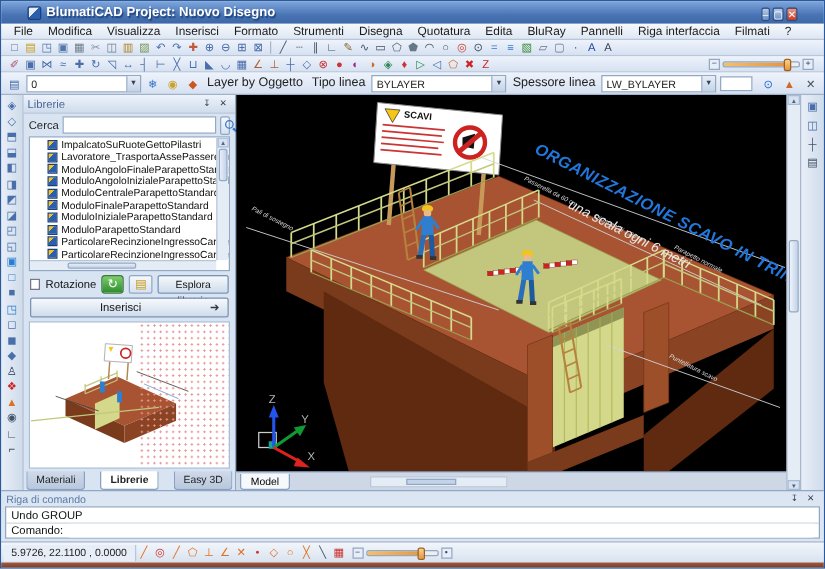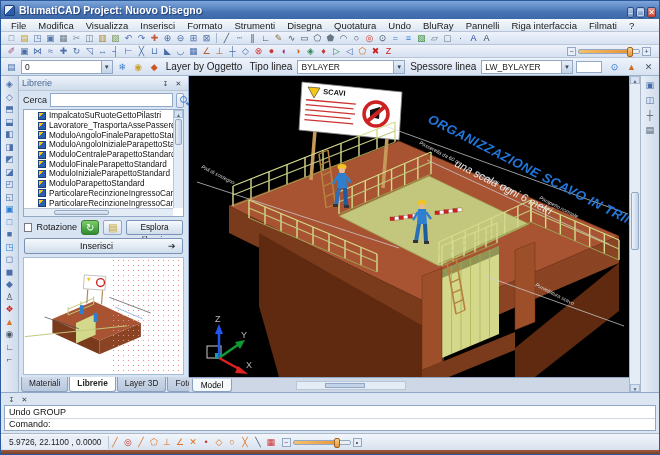--- a/index.html
+++ b/index.html
@@ -1,20 +1,20 @@
 <!DOCTYPE html>
 <html><head>
 <meta charset="utf-8">
 <style>
   * { margin:0; padding:0; box-sizing:border-box; font-family:"Liberation Sans", sans-serif; }
   html,body { width:660px; height:455px; overflow:hidden; background:#c7d3e2; }
   #window { width:660px; height:455px; border:1px solid #2a5a9c; display:flex; flex-direction:column; background:#dfe8f4; }
 
   
-  #titlebar { height:18px; background:linear-gradient(#7ea6dc,#4a75b5 60%,#3c67a8); display:flex; align-items:center; padding:0 3px; flex:0 0 auto; }
+  #titlebar { height:18px; background:linear-gradient(#7ea6dc,#4a75b5 60%,#3c67a8); display:flex; align-items:center; padding:0 21px; flex:0 0 auto; }
   #titleicon { width:11px; height:11px; margin-right:4px; background:linear-gradient(135deg,#e8eef7 45%,#2a5fb0 46%); border:1px solid #1d3f77; border-radius:2px; }
   #titletext { color:#fff; font-size:10.5px; font-weight:bold; text-shadow:1px 1px 1px #1d3f77; flex:1; }
   .wbtn { width:17px; height:13px; margin-left:2px; border:1px solid #2a4d85; border-radius:2px; color:#fff; font-size:8px; line-height:11px; text-align:center; background:linear-gradient(#b9cbe6,#6b8fc4); }
   .wbtn.close { background:linear-gradient(#e89a8a,#c43d2a); }
 
   
   #menubar { height:13px; background:linear-gradient(#f6f9fc,#dde7f3); border-bottom:1px solid #b9c6d8; display:flex; align-items:center; padding-left:4px; flex:0 0 auto; }
   .menu-item { font-size:9.5px; color:#1a1a1a; padding:0 6px; }
 
   
@@ -64,21 +64,21 @@
   #rot-check { width:9px; height:9px; background:#fff; border:1px solid #778; }
   #rot-label { font-size:9px; color:#111; flex:1; }
   #refresh-btn { width:20px; height:15px; border:1px solid #3a7a3a; border-radius:3px; background:linear-gradient(#7ccf6a,#2e8b2e); color:#fff; font-size:10px; line-height:13px; text-align:center; }
   #folder-btn { width:20px; height:15px; border:1px solid #93a8c5; border-radius:2px; background:linear-gradient(#f6f9fc,#d6e1f1); color:#c9a227; font-size:10px; line-height:13px; text-align:center; }
   #esplora-btn { width:62px; height:15px; border:1px solid #7a92b5; border-radius:2px; background:linear-gradient(#f6f9fc,#cfdceb); font-size:8.3px; text-align:center; line-height:13px; color:#111; }
   #inserisci-btn { margin:1px 5px; height:16px; border:1px solid #7a92b5; border-radius:2px; background:linear-gradient(#f6f9fc,#cfdceb); display:flex; align-items:center; }
   #inserisci-btn .lbl { flex:1; text-align:center; font-size:9px; color:#111; }
   #inserisci-btn .ico { width:14px; font-size:9px; color:#334; }
   #preview { flex:1; margin:2px 4px; background:#fff; border:1px solid #a8bcd6; position:relative; overflow:hidden; }
   #preview .dots { position:absolute; right:0; top:0; width:45%; height:100%; background-image:radial-gradient(#e89090 0.7px, transparent 0.9px); background-size:5px 5px; }
-  #lib-tabs { height:15px; display:flex; padding-left:2px; gap:1px;text-align:center; }
+  #lib-tabs { height:15px; display:flex; padding-left:2px; gap:12px;text-align:center; }
   .tab { padding:0 7px; font-size:8.3px; line-height:13px; color:#222; background:linear-gradient(#cfdaea,#b9c8dd); border:1px solid #8aa0bf; border-top:none; border-radius:0 0 3px 3px; white-space:nowrap; }
   .tab.active { background:#fff; font-weight:bold; }
 
   
   #center { flex:1; display:flex; flex-direction:column; min-width:0; }
   #viewport { flex:1; background:#000; position:relative; overflow:hidden; }
   #viewport svg { display:block; }
   #model-tabrow { height:15px; background:#cdd7e5; border-top:1px solid #8fa8c8; display:flex; align-items:center; padding-left:3px; gap:4px; }
   #model-tab { width:40px; height:13px; background:#f6f9fc; border:1px solid #8aa0bf; border-top:none; font-size:8.3px; text-align:center; line-height:12px; border-radius:0 0 3px 3px; }
   .mini-hscroll { width:110px; height:9px; background:#e4ecf6; border:1px solid #b9c6d8; margin-left:60px; position:relative; }
@@ -123,21 +123,21 @@
 
   <div id="menubar">
       <span class="menu-item">File</span>
       <span class="menu-item">Modifica</span>
       <span class="menu-item">Visualizza</span>
       <span class="menu-item">Inserisci</span>
       <span class="menu-item">Formato</span>
       <span class="menu-item">Strumenti</span>
       <span class="menu-item">Disegna</span>
       <span class="menu-item">Quotatura</span>
-      <span class="menu-item">Undo</span>
+      <span class="menu-item">Edita</span>
       <span class="menu-item">BluRay</span>
       <span class="menu-item">Pannelli</span>
       <span class="menu-item">Riga interfaccia</span>
       <span class="menu-item">Filmati</span>
       <span class="menu-item">?</span>
     </div>
 
   <div class="toolbar" id="toolbar1">
       <span class="tbi" style="color: rgb(102, 126, 155);">□</span>
       <span class="tbi" style="color: rgb(201, 162, 39);">▤</span>
@@ -374,21 +374,21 @@
           <rect x="56" y="48" width="4" height="9" fill="#2f7fd0"></rect>
           <rect x="70" y="56" width="4" height="9" fill="#2f7fd0"></rect>
           <line x1="20" y1="60" x2="55" y2="72" stroke="#444" stroke-width="0.7"></line>
           <line x1="86" y1="40" x2="128" y2="56" stroke="#444" stroke-width="0.7"></line>
           <line x1="92" y1="50" x2="120" y2="62" stroke="#6aa0d8" stroke-width="0.7"></line>
         </svg>
       </div>
       <div id="lib-tabs">
           <span class="tab">Materiali</span>
           <span class="tab active">Librerie</span>
-          <span class="tab">Layer 3D</span>
+          <span class="tab">Easy 3D</span>
           <span class="tab">FotoInser...</span>
         </div>
     </div>
 
     <div id="center">
       <div id="viewport">
         <svg id="scene" width="440" height="301" viewBox="0 0 440 301">
           <defs>
             <g id="worker">
               <ellipse cx="7" cy="3" rx="4.5" ry="3" fill="#f2c41d"></ellipse>
@@ -596,20 +596,21 @@
     <div id="right-toolbar">
         <span class="tbi" style="color: rgb(74, 110, 169);">▣</span>
         <span class="tbi" style="color: rgb(74, 110, 169);">◫</span>
         <span class="tbi" style="color: rgb(68, 85, 102);">┼</span>
         <span class="tbi" style="color: rgb(68, 85, 102);">▤</span>
       </div>
   </div>
 
   <div id="cmd-panel">
     <div id="cmd-head">
+      <span id="cmd-title">Riga di comando</span>
       <span class="ph-btn">↧</span>
       <span class="ph-btn">✕</span>
     </div>
     <div id="cmd-box">
       <div id="cmd-history">Undo GROUP</div>
       <div id="cmd-prompt-row">
         <span id="cmd-prompt">Comando:</span>
         <input id="cmd-input" value="" style="">
       </div>
     </div>

